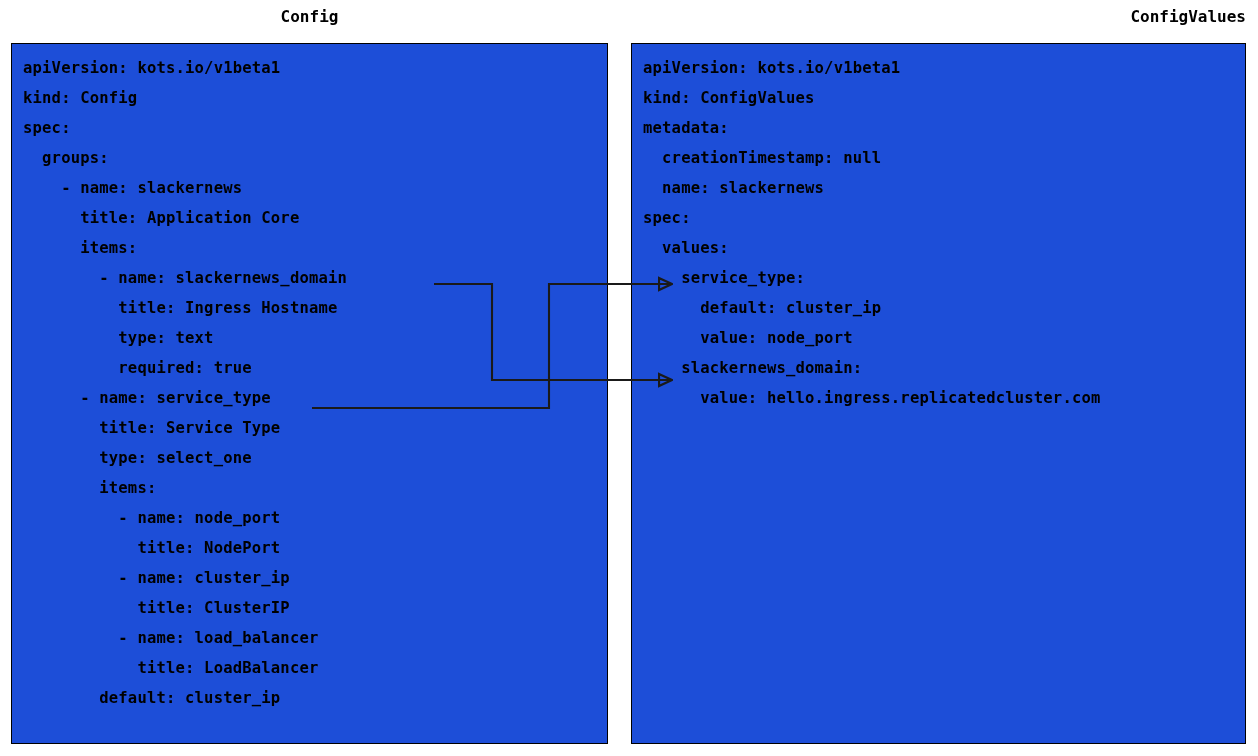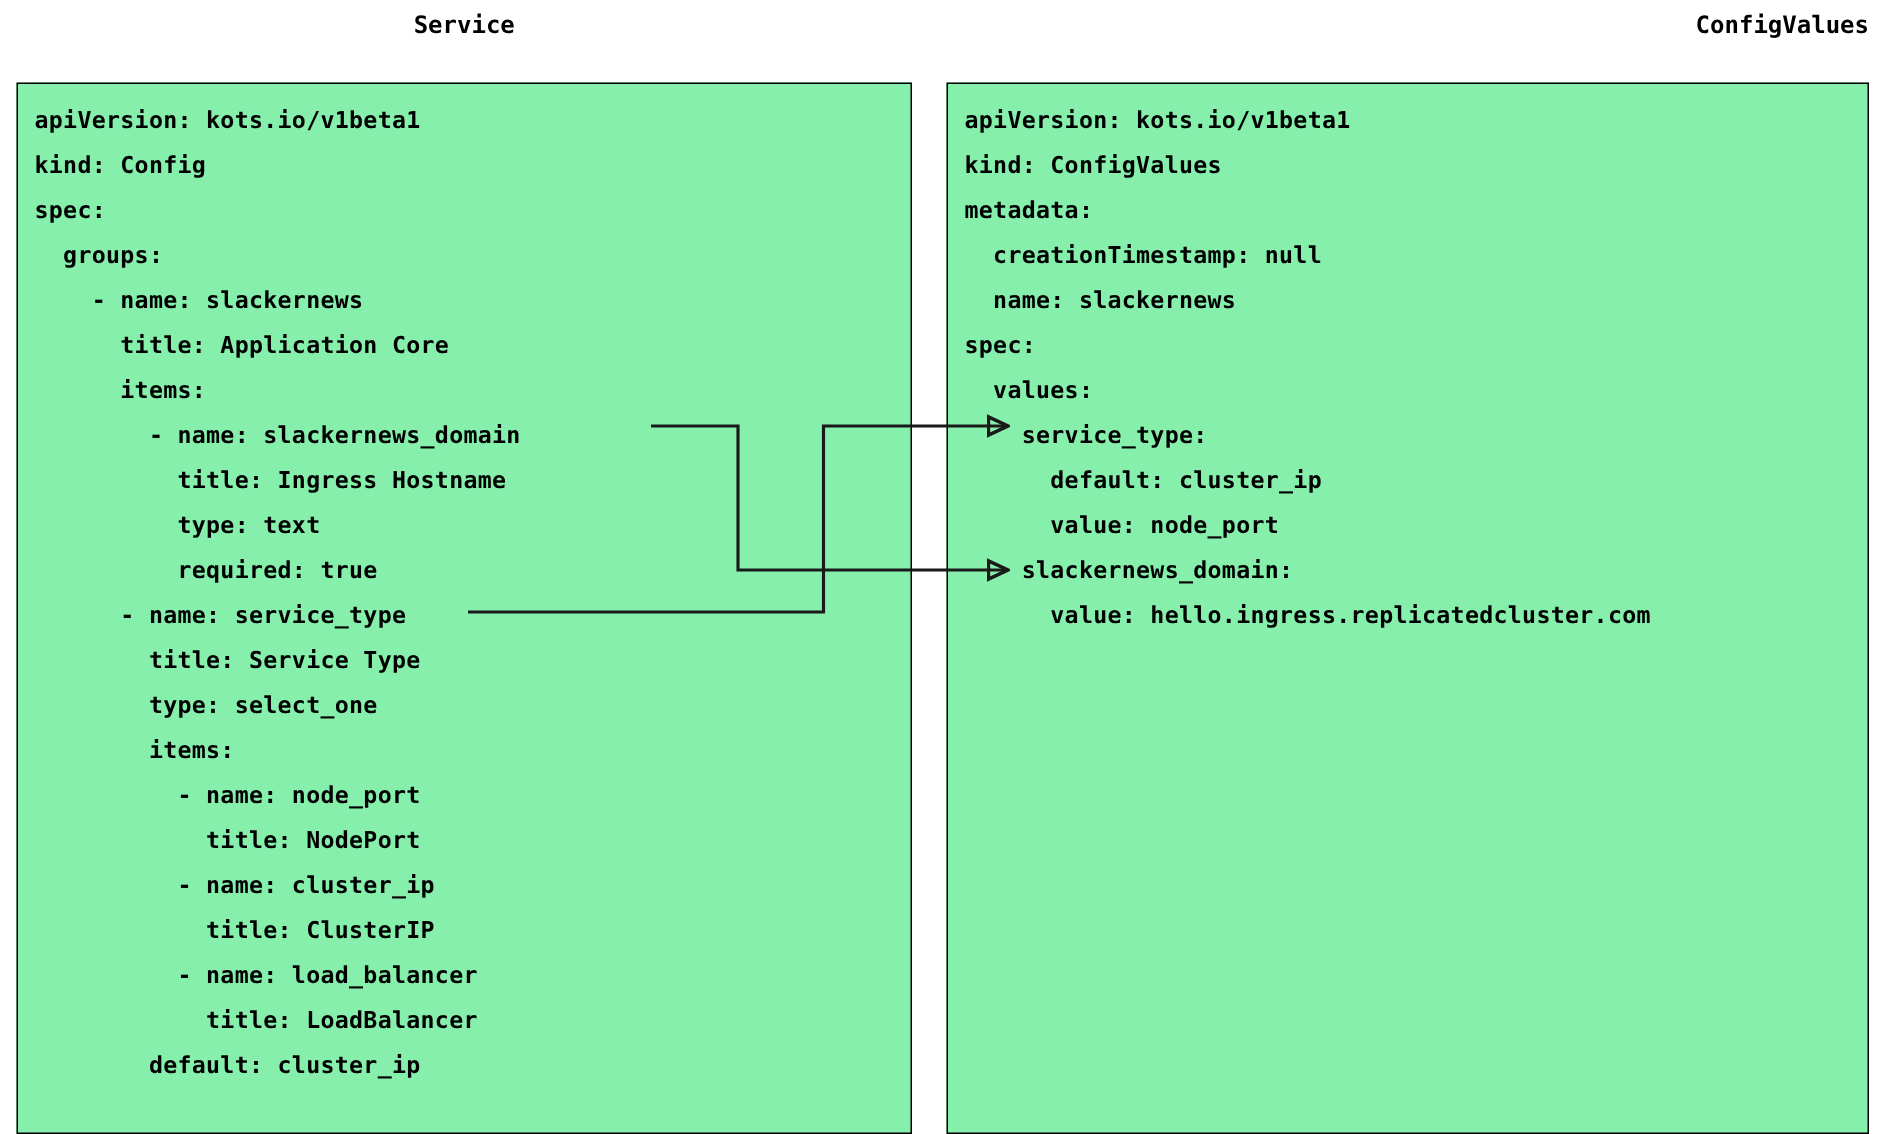--- a/index.html
+++ b/index.html
@@ -24,25 +24,24 @@
     color: #000000;
     text-align: center;
     letter-spacing: 0px;
     white-space: nowrap;
   }
   #title-config  { left: 11px;  width: 597px; }
   #title-values  { left: 631px; width: 615px; text-align: right; }
 
   .panel {
     position: absolute;
-    background: #86efac;
+    background: #1d4ed8;
     border: 1.6px solid #000000;
     box-sizing: border-box;
     overflow: hidden;
-    margin-top: 12px;
   }
   #panel-config {
     left: 11px;
     top: 43px;
     width: 597px;
     height: 701px;
   }
   #panel-values {
     left: 631px;
     top: 43px;
@@ -76,21 +75,21 @@
     left: 0;
     top: 0;
     width: 1258px;
     height: 756px;
     pointer-events: none;
   }
 </style>
 </head>
 <body>
 
-<div class="panel-title" id="title-config">Service</div>
+<div class="panel-title" id="title-config">Config</div>
 
 <div class="panel-title" id="title-values">ConfigValues</div>
 
 <div class="panel" id="panel-config">
   <div class="code" id="code-config"><div class="line">apiVersion: kots.io/v1beta1</div><div class="line">kind: Config</div><div class="line">spec:</div><div class="line">  groups:</div><div class="line">    - name: slackernews</div><div class="line">      title: Application Core</div><div class="line">      items:</div><div class="line">        - name: slackernews_domain</div><div class="line">          title: Ingress Hostname</div><div class="line">          type: text</div><div class="line">          required: true</div><div class="line">      - name: service_type</div><div class="line">        title: Service Type</div><div class="line">        type: select_one</div><div class="line">        items:</div><div class="line">          - name: node_port</div><div class="line">            title: NodePort</div><div class="line">          - name: cluster_ip</div><div class="line">            title: ClusterIP</div><div class="line">          - name: load_balancer</div><div class="line">            title: LoadBalancer</div><div class="line">        default: cluster_ip</div></div>
 </div>
 
 <div class="panel" id="panel-values">
   <div class="code" id="code-values"><div class="line">apiVersion: kots.io/v1beta1</div><div class="line">kind: ConfigValues</div><div class="line">metadata:</div><div class="line">  creationTimestamp: null</div><div class="line">  name: slackernews</div><div class="line">spec:</div><div class="line">  values:</div><div class="line">    service_type:</div><div class="line">      default: cluster_ip</div><div class="line">      value: node_port</div><div class="line">    slackernews_domain:</div><div class="line">      value: hello.ingress.replicatedcluster.com</div></div>
 </div>

